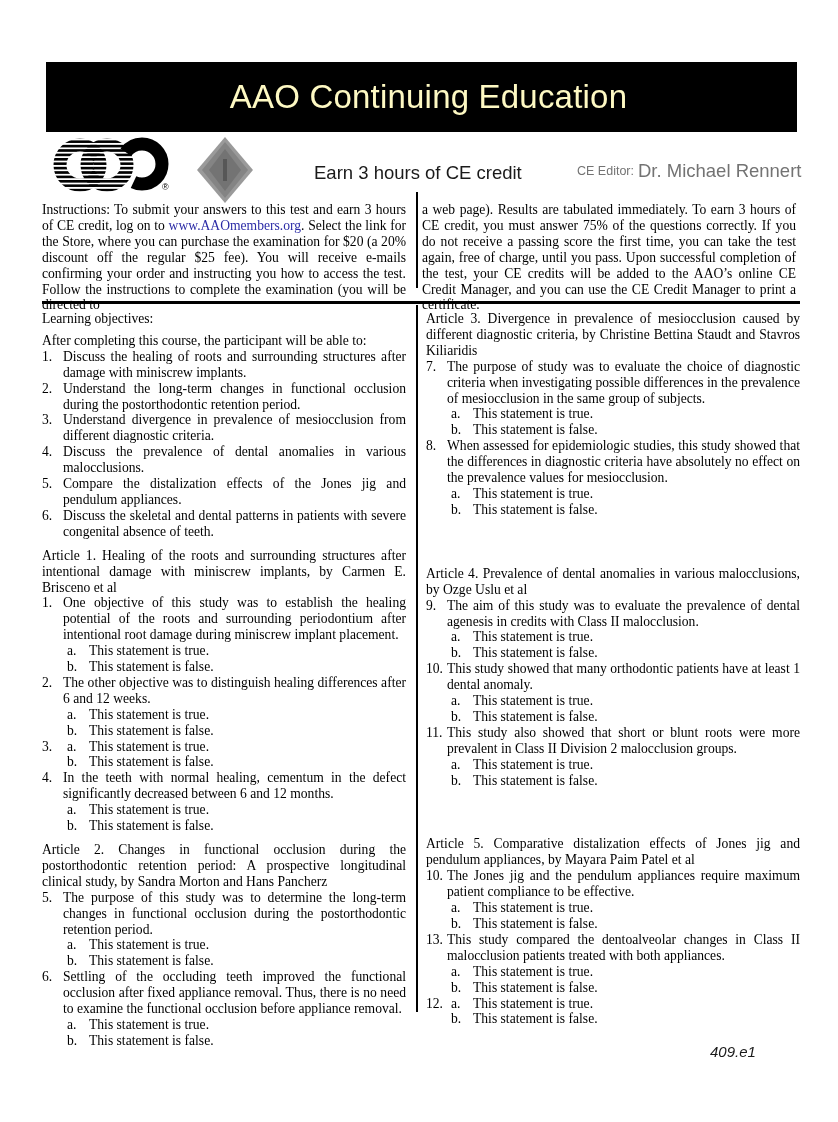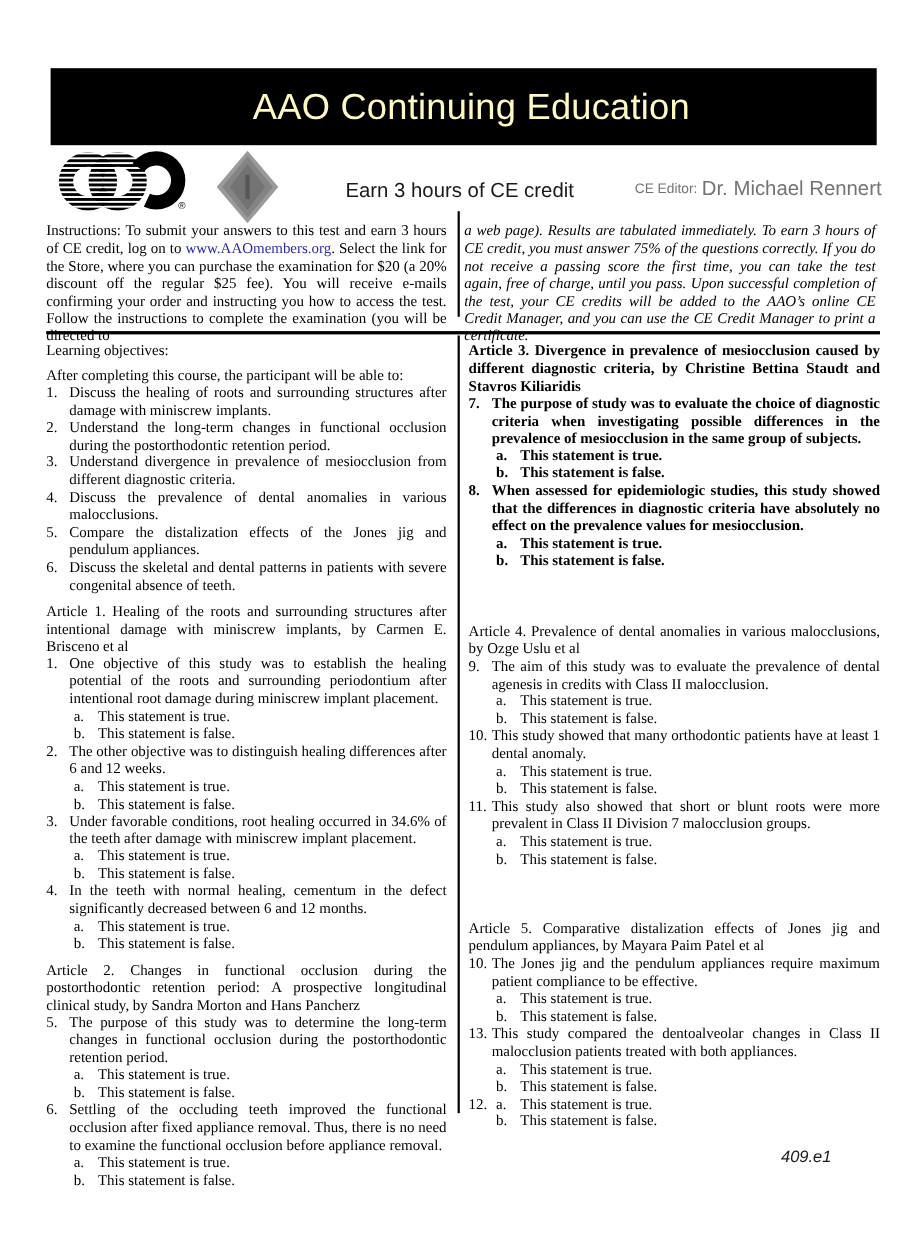--- a/index.html
+++ b/index.html
@@ -19,21 +19,21 @@
                font-family:"Liberation Sans", sans-serif; font-size:18.5px; color:#1a1a1a; }
   .editor-line { position:absolute; left:577px; top:160px; font-family:"Liberation Sans", sans-serif;
                  color:#737373; display:flex; align-items:center; }
   .editor-label { font-size:12.5px; margin-right:4px; }
   .editor-name { font-size:18.5px; }
 
   .instructions { position:absolute; left:42px; top:202px; width:758px; display:flex;
                   font-size:13.6px; line-height:15.9px; text-align:justify; }
   .inst-col { margin:0; }
   .inst-col.left  { width:364px; }
-  .inst-col.right { width:374px; margin-left:16px;font-style:italic; }
+  .inst-col.right { width:374px; margin-left:16px; }
   .link { text-decoration:none; color:#2b2ba6; cursor:pointer; }
 
   .rule { position:absolute; left:42px; top:301px; width:758px; height:3px; background:#000; }
   .vdivider { position:absolute; left:416px; width:2px; background:#000; }
   .inst-div { top:192px; height:96px; }
   .main-div { top:305px; height:707px; }
 
   .main { position:absolute; left:42px; top:311px; width:758px; display:flex;
           font-size:13.6px; line-height:15.9px; }
   .col { width:364px; }
@@ -46,21 +46,21 @@
   .q-num { flex:none; min-width:21px; padding-right:2px; box-sizing:border-box; }
   .q-text { flex:1; text-align:justify; }
   .q-body { flex:1; }
   .q-body .q-text { text-align:justify; }
   .opt { display:flex; margin-left:4px; }
   .opt-label { flex:none; width:22px; }
   .opt-text { flex:1; }
 
   .article { margin-top:8px; }
   .article-heading { text-align:justify; }
-  #articles-right .article:first-child { margin-top:0;font-weight:bold; }
+  #articles-right .article:first-child { margin-top:0; }
   #articles-right .article + .article { margin-top:48px; }
 
   .page-num { position:absolute; left:710px; top:1043px;
               font-family:"Liberation Sans", sans-serif; font-size:15px; color:#1a1a1a;font-style:italic; }
 </style>
 </head>
 <body>
 
 <div class="page">
 
@@ -166,21 +166,20 @@
                 </div>
                 <div class="opt">
                   <span class="opt-label">b.</span>
                   <span class="opt-text">This statement is false.</span>
                 </div>
               </div>
             </div>
             <div class="q">
               <span class="q-num">3.</span>
               <div class="q-body">
-                <div class="q-text">Under favorable conditions, root healing occurred in 34.6% of the teeth after damage with miniscrew implant placement.</div>
                 <div class="opt">
                   <span class="opt-label">a.</span>
                   <span class="opt-text">This statement is true.</span>
                 </div>
                 <div class="opt">
                   <span class="opt-label">b.</span>
                   <span class="opt-text">This statement is false.</span>
                 </div>
               </div>
             </div>
@@ -291,21 +290,21 @@
                 </div>
                 <div class="opt">
                   <span class="opt-label">b.</span>
                   <span class="opt-text">This statement is false.</span>
                 </div>
               </div>
             </div>
             <div class="q">
               <span class="q-num">11.</span>
               <div class="q-body">
-                <div class="q-text">This study also showed that short or blunt roots were more prevalent in Class II Division 7 malocclusion groups.</div>
+                <div class="q-text">This study also showed that short or blunt roots were more prevalent in Class II Division 2 malocclusion groups.</div>
                 <div class="opt">
                   <span class="opt-label">a.</span>
                   <span class="opt-text">This statement is true.</span>
                 </div>
                 <div class="opt">
                   <span class="opt-label">b.</span>
                   <span class="opt-text">This statement is false.</span>
                 </div>
               </div>
             </div>

